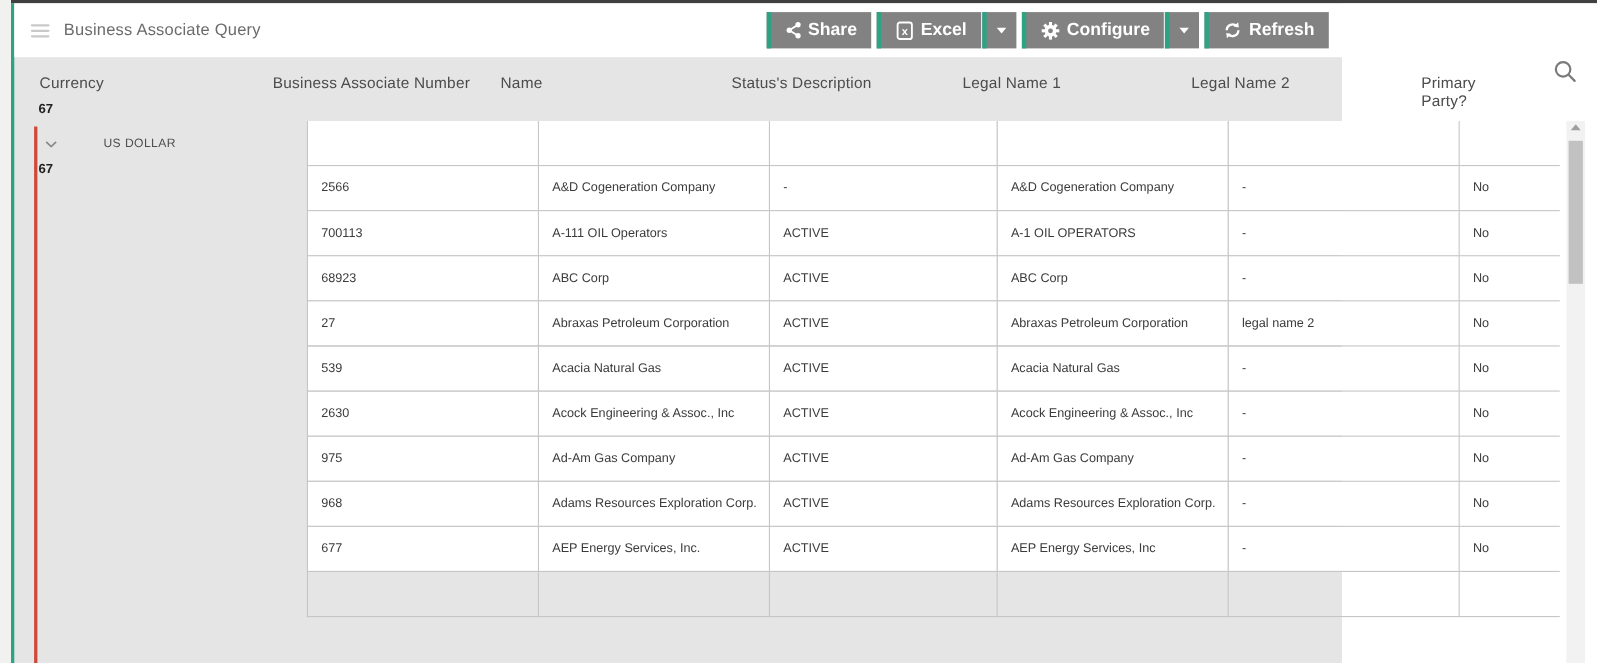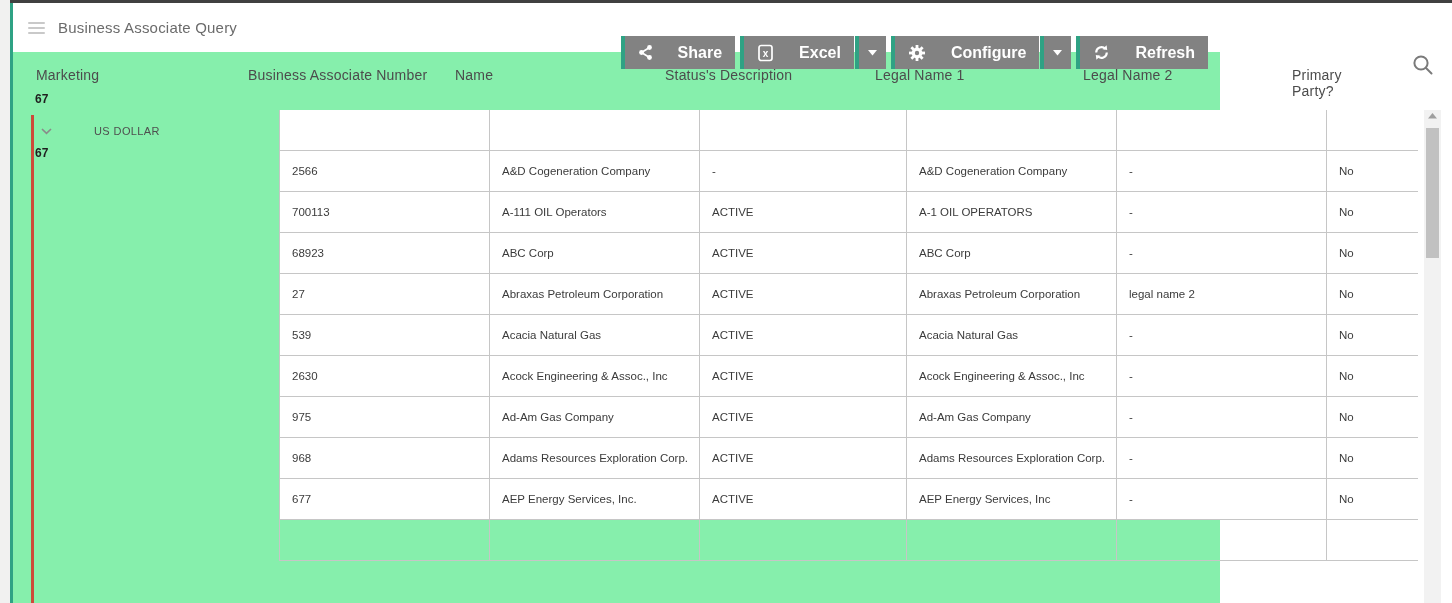--- a/index.html
+++ b/index.html
@@ -1,38 +1,38 @@
 <!DOCTYPE html>
 <html style="--teal: #2fa284; --red: #cd4a3a; --btn-gray: #828282;"><head>
 <meta charset="utf-8">
 <style>
   * { margin:0; padding:0; box-sizing:border-box; }
   html,body { width:1452px; height:603px; overflow:hidden; background:#fff;
               font-family:"Liberation Sans", sans-serif; }
-  .stage { position:relative; width:1220px; height:603px; background:#86efac; }
+  .stage { position:relative; width:1220px; height:603px; background:#e5e5e5; }
 
   
   .left-gutter { position:absolute; left:0; top:0; width:10px; height:603px; background:#f1f1f0; }
   .top-line    { position:absolute; left:10px; top:0; width:1442px; height:3px; background:#404040; }
   .teal-line   { position:absolute; left:10px; top:3px; width:3px; height:600px; background:var(--teal,#2fa284); }
 
   
   .titlebar { position:absolute; left:13px; top:3px; width:1439px; height:49px; background:#fff;
               display:flex; align-items:center; }
   .hamburger { margin-left:15px; width:17px; height:12px; display:flex; flex-direction:column;
                justify-content:space-between; cursor:pointer; }
   .hamburger span { display:block; height:2px; background:#c9c9c9; border-radius:1px; }
   .page-title { margin-left:13px; font-size:15px; color:#6b6b6b; letter-spacing:.2px; }
 
   .toolbar { position:absolute; right:12px; top:11px; display:flex; gap:5px; }
   .btn-group { display:flex; gap:1px; }
-  .btn { display:flex; align-items:center; gap:25px; height:33px; padding:0 13px;
+  .btn { display:flex; align-items:center; gap:6px; height:33px; padding:0 13px;
          background:var(--btn-gray,#828282); color:#fff; font-weight:700; font-size:16px;
          border:none; border-left:4px solid var(--teal,#2fa284); cursor:pointer;
-         font-family:"Liberation Sans", sans-serif;margin-top:25px; }
+         font-family:"Liberation Sans", sans-serif; }
   .btn.caret-btn { padding:0 9px; }
 
   
   .col-header { position:absolute; top:67px; font-size:14px; color:#4c4c4c; letter-spacing:.2px; cursor:pointer; }
   .search-icon { position:absolute; left:1411px; top:53px; width:24px; height:24px; cursor:pointer; }
 
   
   .count-total { position:absolute; left:35px; top:92px; font-size:12px; font-weight:700; color:#1f1f1f; }
   .red-line    { position:absolute; left:31px; top:115px; width:3px; height:488px; background:var(--red,#cd4a3a); }
   .group-row   { position:absolute; left:41px; top:125px; display:flex; align-items:center; gap:7px; cursor:pointer; }
@@ -161,21 +161,21 @@
             <polygon points="13.6,1.2 14.2,6.1 9.5,5.2" fill="#fff"></polygon>
             <path d="M13.8 8.5a5.3 5.3 0 0 1-9.2 3.6" fill="none" stroke="#fff" stroke-width="2.1"></path>
             <polygon points="3.4,15.8 2.8,10.9 7.5,11.8" fill="#fff"></polygon>
           </svg>
         </span>
         <span>Refresh</span>
       </button>
     </div>
   </div>
 
-  <span class="col-header" style="left:36px">Marketing</span>
+  <span class="col-header" style="left:36px">Currency</span>
   <span class="col-header" style="left:248px">Business Associate Number</span>
   <span class="col-header" style="left:455px">Name</span>
   <span class="col-header" style="left:665px">Status's Description</span>
   <span class="col-header" style="left:875px">Legal Name 1</span>
   <span class="col-header" style="left:1083px">Legal Name 2</span>
   <span class="col-header" style="left:1292px">Primary Party?</span>
 
   <div class="search-icon">
     <svg width="24" height="24" viewBox="0 0 24 24">
       <circle cx="10" cy="10" r="6.6" fill="none" stroke="#7a7a7a" stroke-width="2"></circle>

